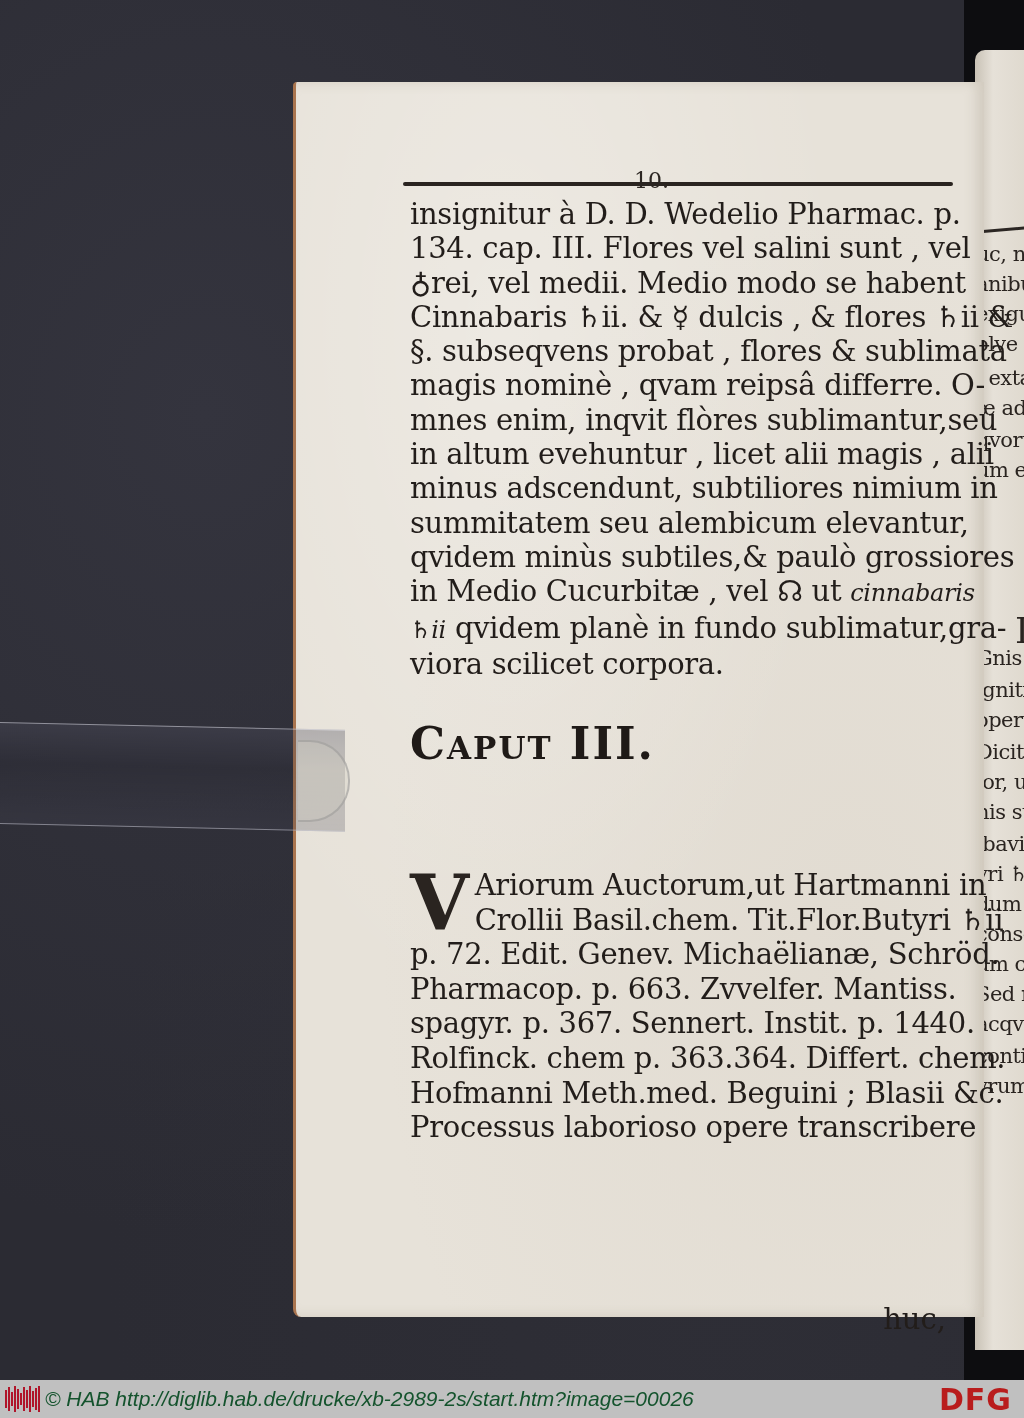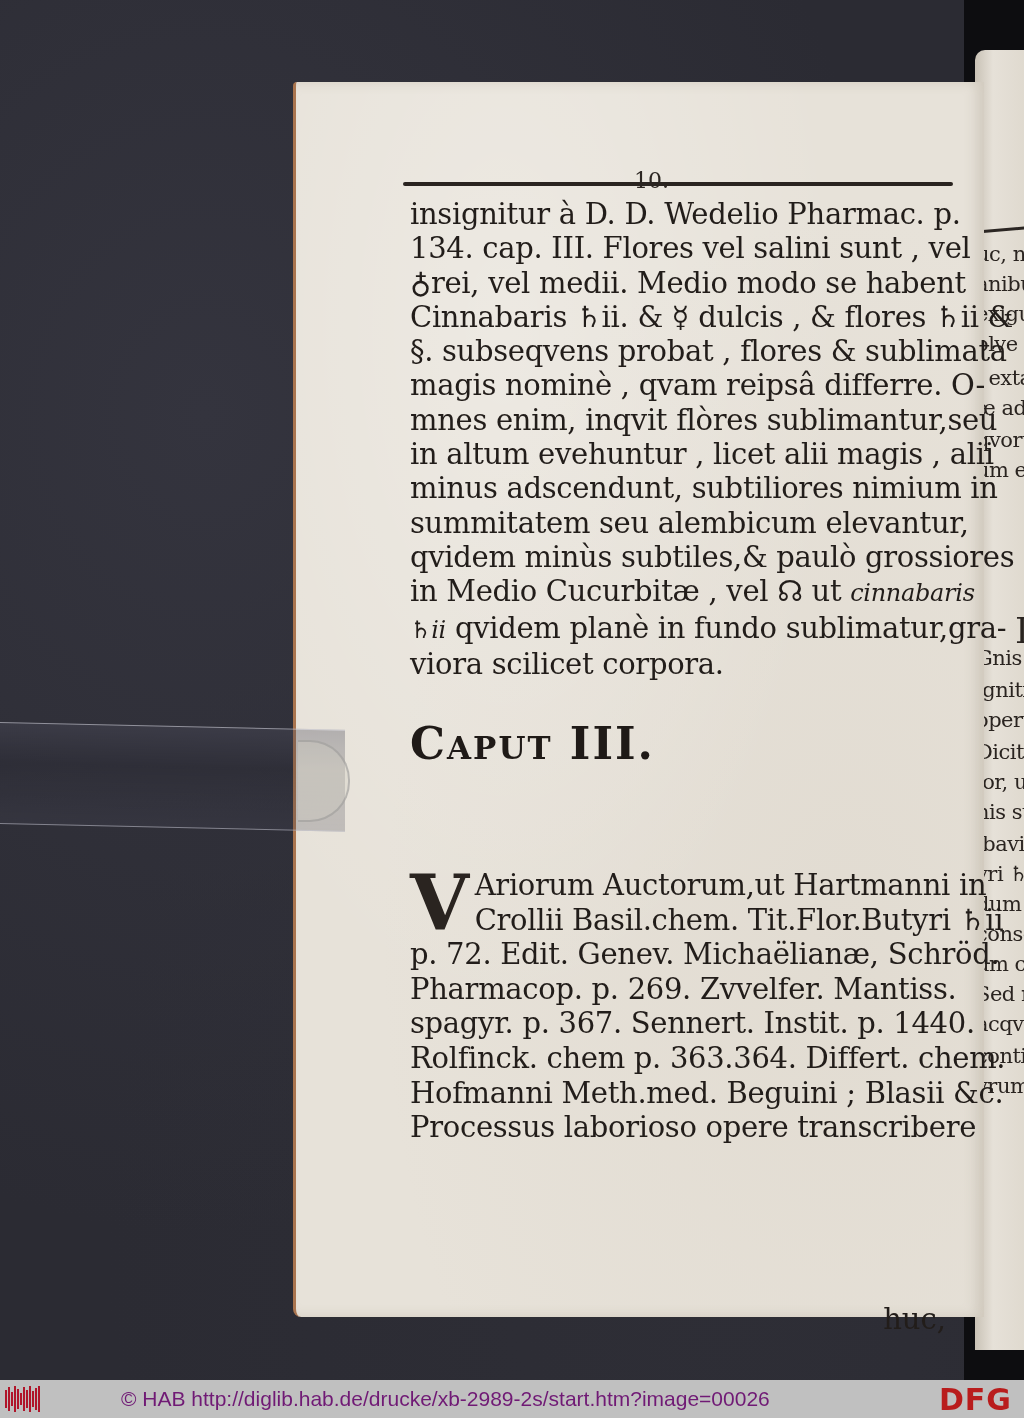--- a/index.html
+++ b/index.html
@@ -104,21 +104,21 @@
     position: absolute; left: 0; top: 1380px; width: 1024px; height: 38px;
     background: #c0c0c0;
     display: flex; align-items: center;
     font-family: "Liberation Sans", sans-serif;
   }
   .hab-logo {
     margin-left: 5px; width: 40px; height: 28px; display: flex; gap: 1px; align-items: center;
   }
   .hab-logo span { display: block; width: 2px; background: #b0152a; }
   .footer-text {
-    margin-left: 76px; font-size: 21px; color: #701a75;
+    font-size: 21px; color: #14532d; font-style: italic;
   }
   .dfg-logo {
     margin-left: auto; margin-right: 12px;
     font-family: "DejaVu Sans", sans-serif; font-weight: bold; font-size: 30px;
     color: #b91c1c; letter-spacing: 1px;
   }
 </style>
 </head>
 <body>
 
@@ -176,21 +176,21 @@
     <div class="line last">viora scilicet corpora.</div>
   </div>
 
   <div class="chapter-title">Caput III.</div>
 
   <div class="para">
     <span class="dropcap">V</span>
     <div class="line">Ariorum Auctorum,ut Hartmanni in</div>
     <div class="line">Crollii Basil.chem. Tit.Flor.Butyri ♄ii</div>
     <div class="line" style="clear:left">p. 72. Edit. Genev. Michaëlianæ, Schröd.</div>
-    <div class="line">Pharmacop.  p. 269.   Zvvelfer. Mantiss.</div>
+    <div class="line">Pharmacop.  p. 663.   Zvvelfer. Mantiss.</div>
     <div class="line">spagyr.  p. 367.  Sennert.  Instit.  p. 1440.</div>
     <div class="line">Rolfinck. chem p. 363.364. Differt. chem.</div>
     <div class="line">Hofmanni Meth.med. Beguini ; Blasii &amp;c.</div>
     <div class="line">Processus laborioso opere transcribere</div>
   </div>
 
   <div class="catchword">huc,</div>
 </div>
 
 <div class="clamp"></div>

